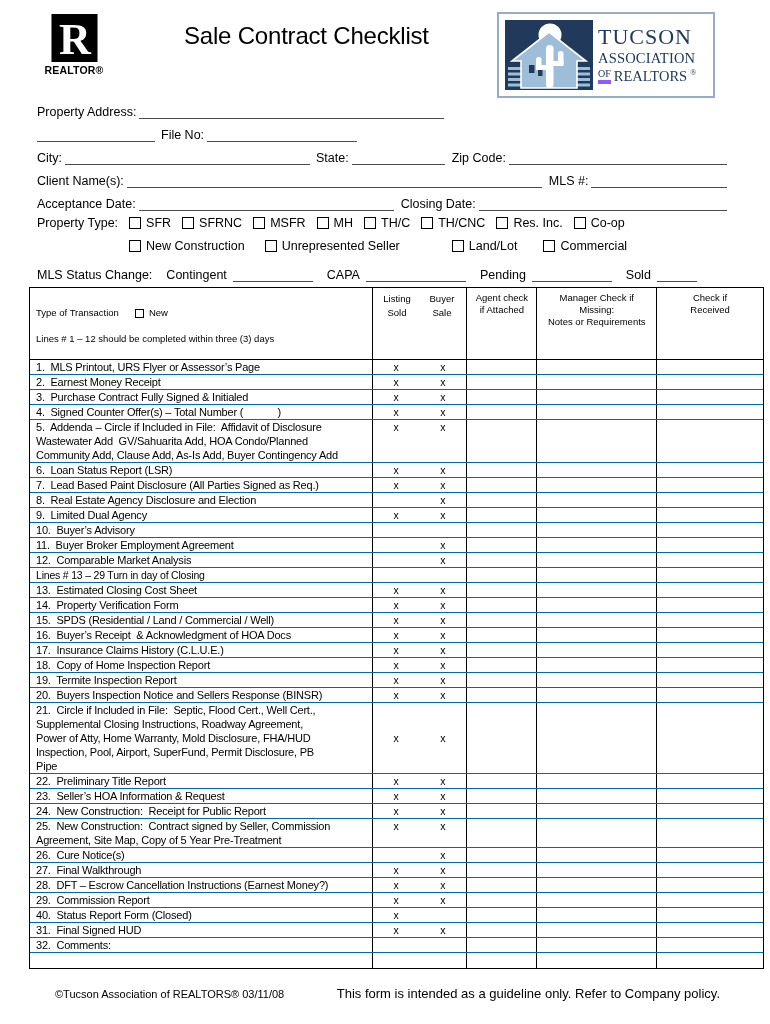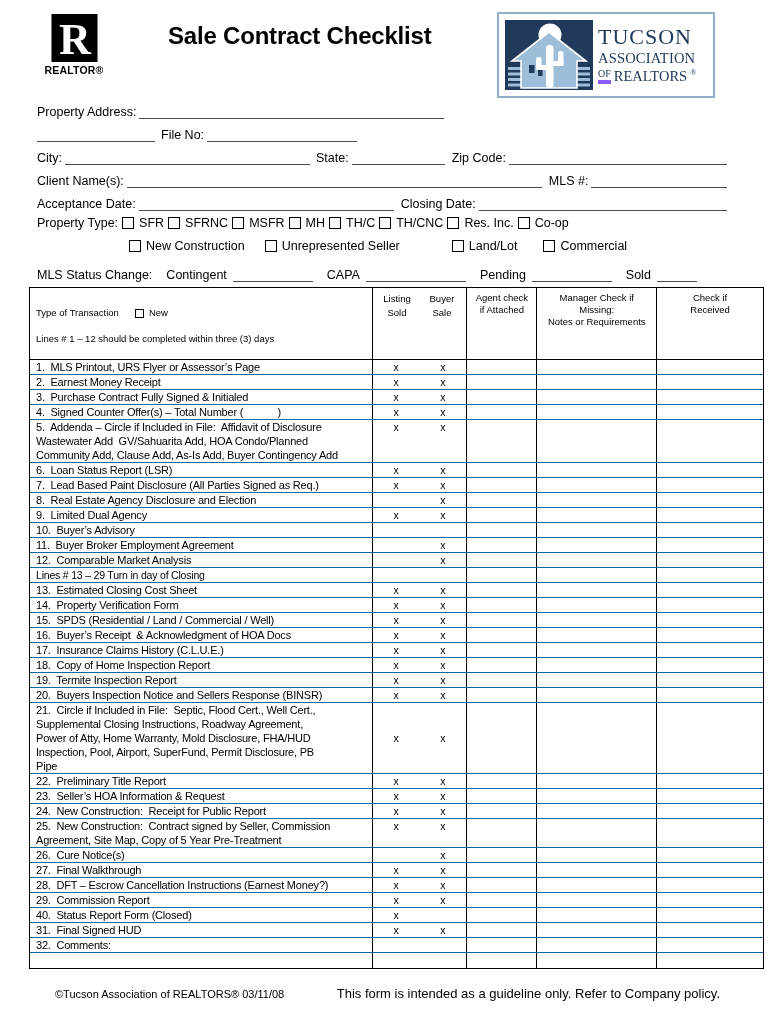--- a/index.html
+++ b/index.html
@@ -9,40 +9,40 @@
     background:#fff; color:#000;
     font-family:"Liberation Sans", sans-serif;
     padding:8px 30px 0 30px;
   }
 
   
   .hdr { position:relative; height:88px; }
   .realtor { position:absolute; left:11px; top:6px; width:66px; text-align:center; }
   .realtor svg { width:47px; height:48px; display:block; margin:0 auto; }
   .rlabel { font-size:10.5px; font-weight:bold; letter-spacing:.2px; margin-top:2px; white-space:nowrap; }
-  .title { position:absolute; left:138px; top:14px; margin:0; font-size:24px; font-weight:bold; letter-spacing:-.2px; }
+  .title { position:absolute; left:154px; top:14px; margin:0; font-size:24px; font-weight:normal; letter-spacing:-.2px; }
   .tar { position:absolute; left:467px; top:4px; width:218px; height:86px;
          border:2px solid #92aecb; background:#fff; display:flex; align-items:center; gap:5px; padding:6px; }
   .tar svg { width:88px; height:70px; flex:none; }
   .tart { line-height:1; color:#21395a; font-family:"Liberation Serif", serif; }
   .t1 { font-size:22px; letter-spacing:1px; }
   .t2 { font-size:14.5px; letter-spacing:.2px; margin-top:3px; }
   .t3 { font-size:14.5px; margin-top:3px; display:flex; align-items:flex-end; gap:3px; }
   .of { font-size:10px; border-bottom:4px solid #8b5cf6; padding-bottom:1px; }
   .reg { font-size:8px; align-self:flex-start; }
 
   
   .frow { display:flex; align-items:flex-end; height:23px; font-size:12.5px; padding-left:7px; padding-right:13px; white-space:nowrap; }
   .frow .lbl { flex:none; padding-right:3px;text-align:right; }
   .line { border-bottom:1.4px solid #4a4a4a; height:12px; display:inline-block; flex:none; }
   .fl { flex:1 1 auto; }
   .w305{width:305px} .w118{width:118px} .w150{width:150px} .w245{width:245px} .w93{width:93px} .w415{width:415px} .w255{width:255px}
 
   
-  .ptrow { display:flex; align-items:center; height:23px; font-size:12.5px; padding-left:7px; gap:4px; white-space:nowrap; }
+  .ptrow { display:flex; align-items:center; height:23px; font-size:12.5px; padding-left:7px; gap:11px; white-space:nowrap; }
   .ptrow .lbl { flex:none; }
   #pt2 { padding-left:99px; gap:20px; }
   #pt2 .cbitem:nth-child(3){ margin-left:32px; }
   #pt2 .cbitem:nth-child(4){ margin-left:6px; }
   .cbitem { display:inline-flex; align-items:center; gap:5px; }
   .cb { width:12px; height:12px; border:1.5px solid #000; display:inline-block; background:#fff; }
   .mlsrow { display:flex; align-items:flex-end; height:25px; font-size:12.5px; padding-left:7px; gap:14px; white-space:nowrap; }
   .mlsopt { display:inline-flex; align-items:flex-end; gap:6px; }
   .mlsopt .line { border-bottom:1.3px solid #4a4a4a; }
   .mls-line0{width:80px} .mls-line1{width:100px} .mls-line2{width:80px} .mls-line3{width:40px}

